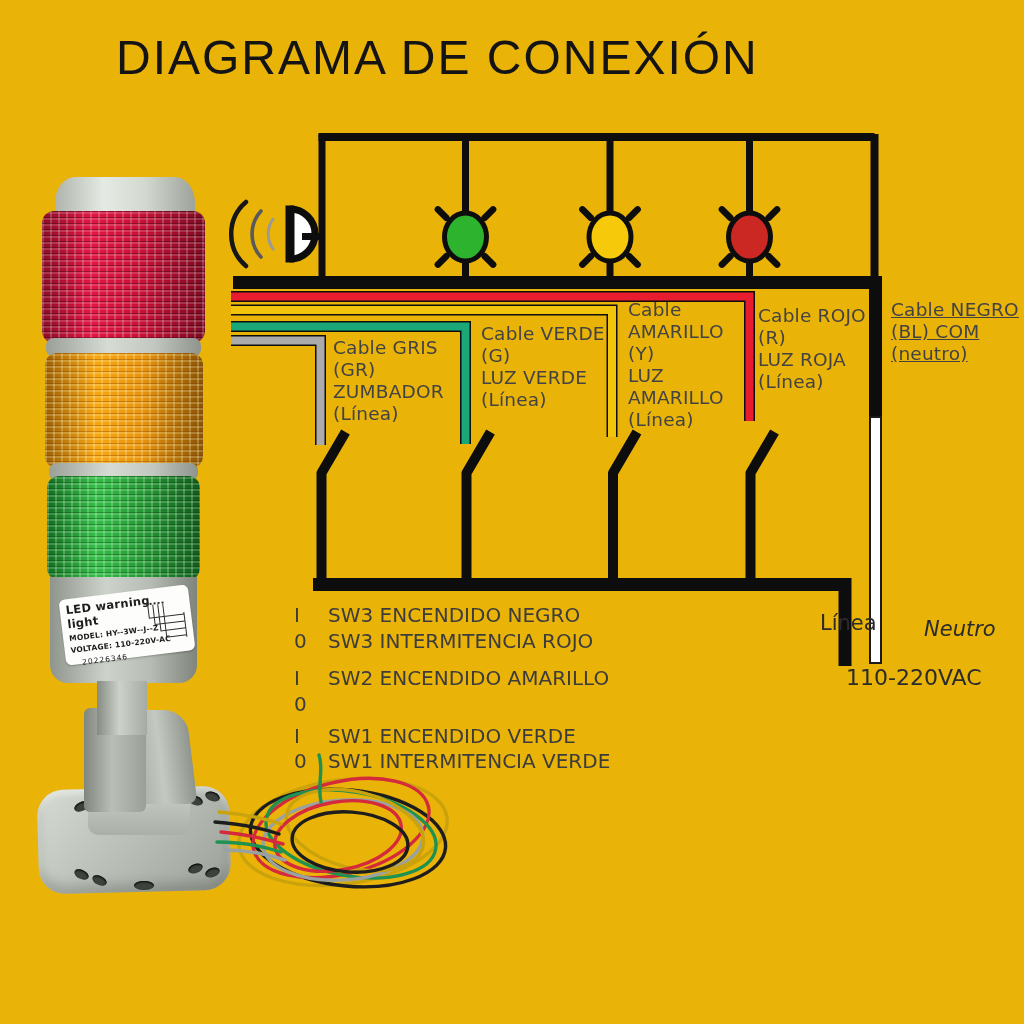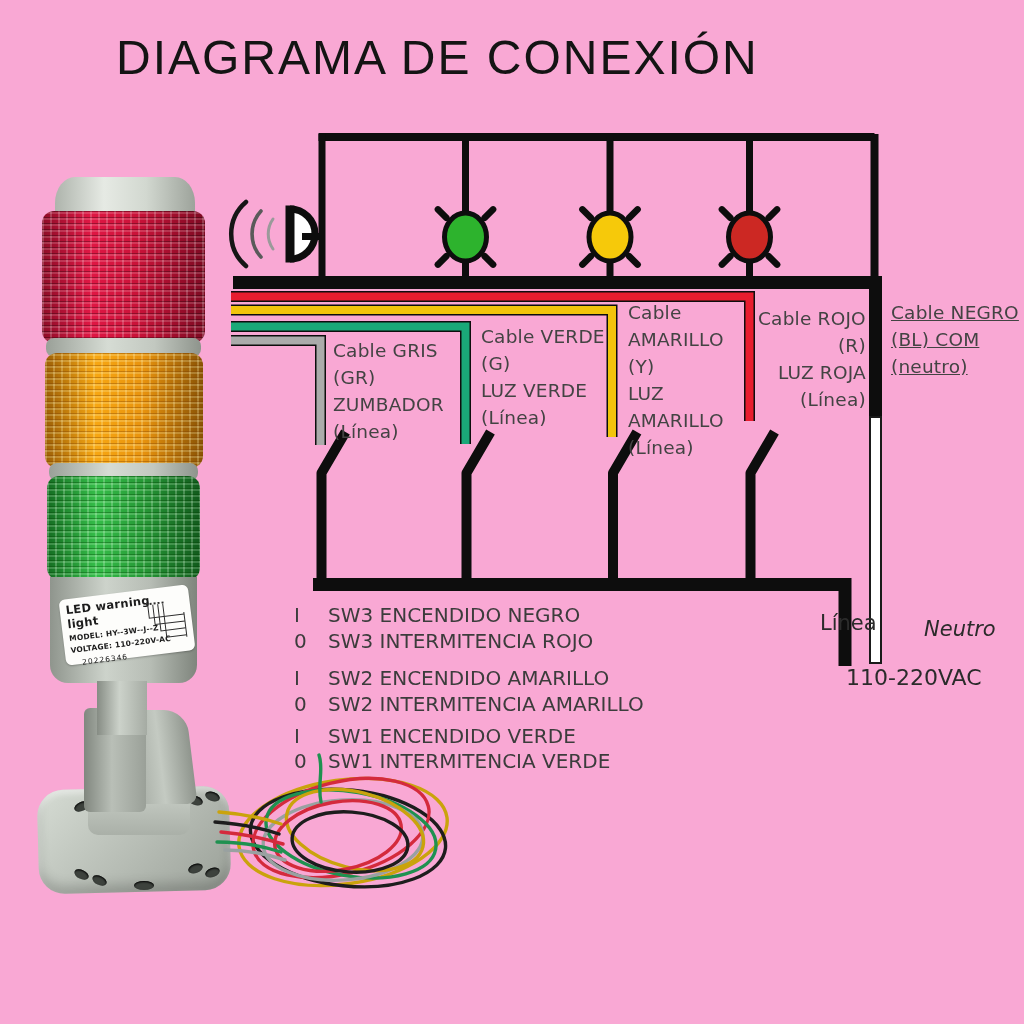--- a/index.html
+++ b/index.html
@@ -1,22 +1,22 @@
 <!DOCTYPE html>
 <html><head>
 <meta charset="utf-8">
 <style>
   html,body{margin:0;padding:0;background:#fff;}
-  .stage{position:relative;width:1024px;height:1024px;background:#f9a8d4;overflow:hidden;
+  .stage{position:relative;width:1024px;height:1024px;background:#eab308;overflow:hidden;
          font-family:"DejaVu Sans",sans-serif;}
   .abs{position:absolute;}
   .title{position:absolute;left:116px;top:30px;font-family:"Liberation Sans",sans-serif;
          font-size:48px;font-weight:400;letter-spacing:2px;color:#141414;white-space:nowrap;}
   svg.schematic{position:absolute;left:0;top:0;width:1024px;height:1024px;}
-  .cable-label{position:absolute;font-size:18.5px;line-height:27px;color:#434343;
+  .cable-label{position:absolute;font-size:18.5px;line-height:22px;color:#434343;
                white-space:pre-line;letter-spacing:0.2px;}
   .sw-row{position:absolute;left:294px;height:26px;display:flex;align-items:flex-start;
           font-size:20px;color:#3c3c3c;white-space:nowrap;}
   .sw-state{display:inline-block;width:34px;}
   .power-label{position:absolute;font-size:21px;color:#2b2b2b;white-space:nowrap;margin-left:35px;}
   
   .tower-part{position:absolute;}
   .cap{left:55px;top:177px;width:140px;height:42px;border-radius:20px 20px 8px 8px / 26px 26px 6px 6px;
        background:linear-gradient(90deg,#aeb4ac,#e6eae4 35%,#d2d8d0 65%,#9da39b);}
   .seg{border-radius:12px;}
@@ -157,21 +157,21 @@
   <div class="cable-label" style="left:481px;top:323px;">Cable VERDE
 (G)
 LUZ VERDE
 (Línea)</div>
   <div class="cable-label" style="left:628px;top:299px;">Cable
 AMARILLO
 (Y)
 LUZ
 AMARILLO
 (Línea)</div>
-  <div class="cable-label" style="left:758px;top:305px;text-align:right;">Cable ROJO
+  <div class="cable-label" style="left:758px;top:305px;">Cable ROJO
 (R)
 LUZ ROJA
 (Línea)</div>
   <div class="cable-label" style="left:891px;top:299px;text-decoration:underline;">Cable NEGRO
 (BL) COM
 (neutro)</div>
 
   <div class="sw-row" style="top:603px;">
     <span class="sw-state">I</span>
     <span class="sw-label">SW3 ENCENDIDO NEGRO</span>
@@ -179,21 +179,20 @@
   <div class="sw-row" style="top:629px;">
     <span class="sw-state">0</span>
     <span class="sw-label">SW3 INTERMITENCIA ROJO</span>
   </div>
   <div class="sw-row" style="top:666px;">
     <span class="sw-state">I</span>
     <span class="sw-label">SW2 ENCENDIDO AMARILLO</span>
   </div>
   <div class="sw-row" style="top:692px;">
     <span class="sw-state">0</span>
-    <span class="sw-label">SW2 INTERMITENCIA AMARILLO</span>
   </div>
   <div class="sw-row" style="top:724px;">
     <span class="sw-state">I</span>
     <span class="sw-label">SW1 ENCENDIDO VERDE</span>
   </div>
   <div class="sw-row" style="top:749px;">
     <span class="sw-state">0</span>
     <span class="sw-label">SW1 INTERMITENCIA VERDE</span>
   </div>
 

